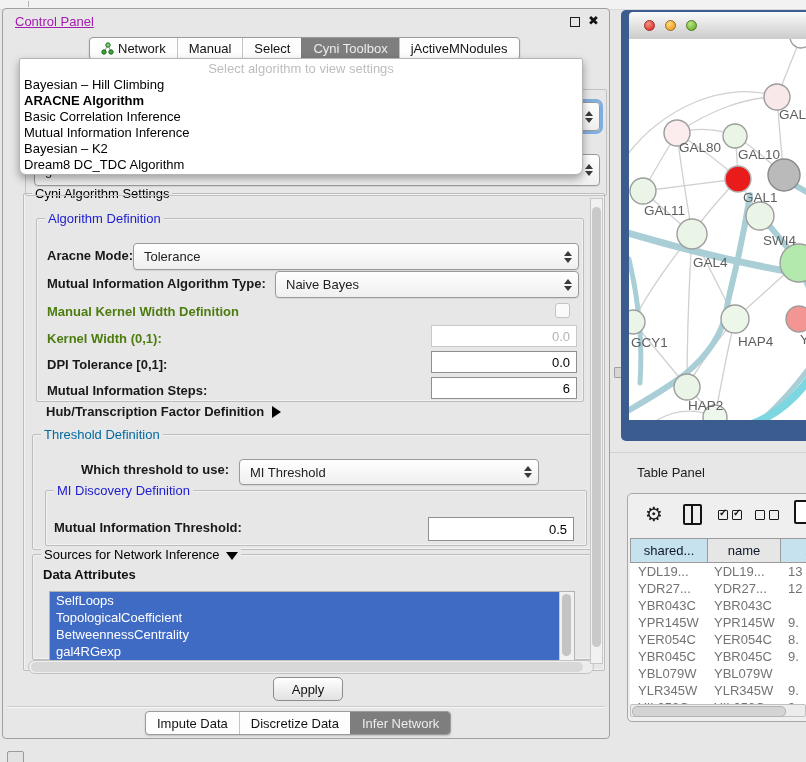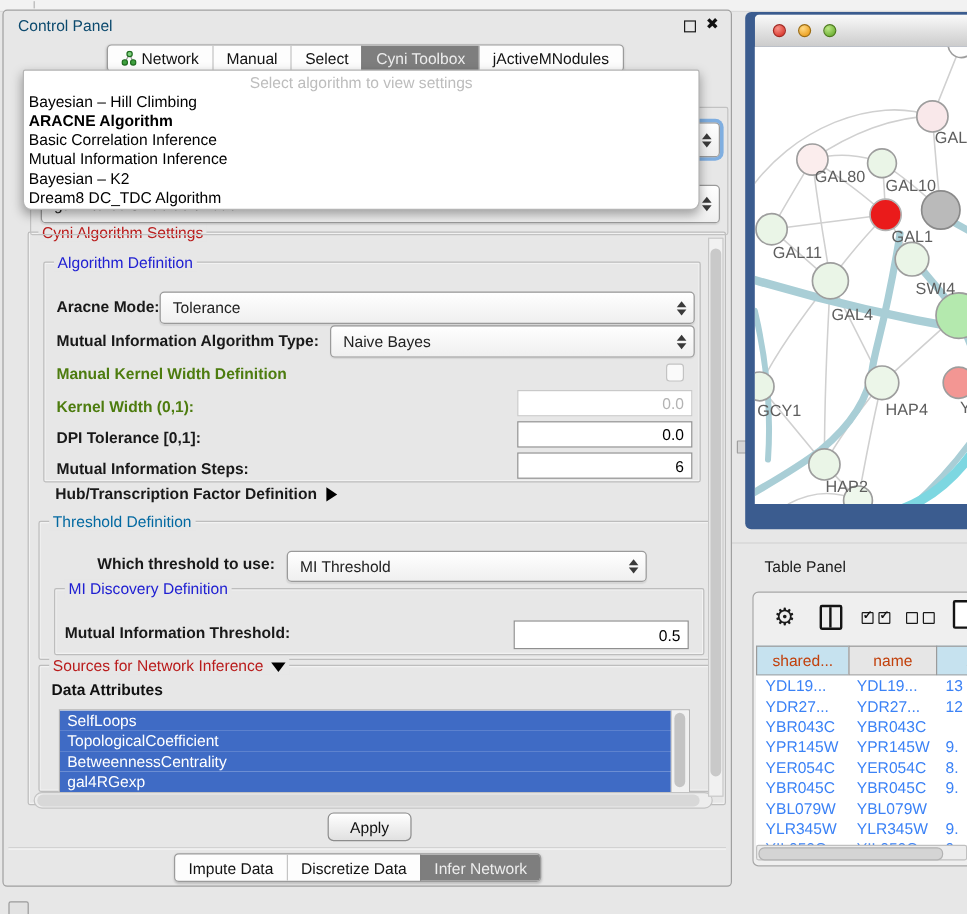--- a/index.html
+++ b/index.html
@@ -5,21 +5,21 @@
   html,body{margin:0;padding:0;background:#e7e7e7;}
   #root{position:relative;width:806px;height:762px;background:#e7e7e7;overflow:hidden;
         font-family:"Liberation Sans",sans-serif;font-size:13px;color:#111;}
   
   .top-strip{position:absolute;left:0;top:0;width:806px;height:9px;background:#f2f2f2;border-bottom:1px solid #dadada;}
   .top-tick{position:absolute;left:28px;top:1px;width:1px;height:6px;background:#b5b5b5;}
 
   
   .control-panel{position:absolute;left:2px;top:8px;width:606px;height:729px;background:#e7e7e7;
                  border:1px solid #a0a0a0;border-radius:4px;}
-  .cp-title{position:absolute;left:12px;top:5px;font-size:13px;color:#0c4a6e;}
+  .cp-title{position:absolute;left:12px;top:5px;font-size:13px;color:#a21caf;text-decoration:underline;}
   .float-icon{position:absolute;right:29px;top:8px;width:8px;height:8px;border:1.6px solid #1c1c1c;background:transparent;}
   .close-icon{position:absolute;right:10px;top:4px;font-family:"DejaVu Sans",sans-serif;font-weight:bold;font-size:13px;color:#111;}
 
   .tabbar{position:absolute;display:flex;border:1px solid #9b9b9b;border-radius:4px;background:#fdfdfd;
           overflow:hidden;box-shadow:0 1px 2px rgba(0,0,0,0.18);}
   .cp-tabbar{left:86px;top:28px;height:21px;}
   .bottom-tabbar{left:142px;top:702px;height:22px;}
   .tab{padding:0 11px;display:flex;align-items:center;gap:4px;font-size:13px;color:#131313;border-left:1px solid #c4c4c4;white-space:nowrap;}
   .tab:first-child{border-left:none;}
   .tab.selected{background:#7e7e7e;color:#ededed;border-left-color:#7e7e7e;}
@@ -38,21 +38,21 @@
   .focus-combo{position:absolute;left:8px;right:6px;top:12px;height:27px;box-shadow:0 0 0 3px #7faee0;}
   .gal-combo{position:absolute;left:8px;right:6px;top:64px;height:30px;}
   .combo-val{position:absolute;left:10px;top:0;bottom:0;display:flex;align-items:center;font-size:13px;color:#222;white-space:nowrap;}
   .combo-arrows{position:absolute;right:6px;top:50%;transform:translateY(-50%);display:flex;flex-direction:column;gap:2px;}
   .tri-up{width:0;height:0;border-left:4px solid transparent;border-right:4px solid transparent;border-bottom:5px solid #3a3a3a;}
   .tri-dn{width:0;height:0;border-left:4px solid transparent;border-right:4px solid transparent;border-top:5px solid #3a3a3a;}
 
   
   .groupbox{position:absolute;border:1px solid #bdbdbd;border-radius:2px;box-shadow:inset 0 0 0 1px #f2f2f2;}
   .group-label{position:absolute;top:-8px;left:8px;background:#e7e7e7;padding:0 3px;font-size:13px;white-space:nowrap;}
-  .lbl-black{color:#b91c1c;}
+  .lbl-black{color:#000000;}
   .lbl-blue{color:#2020d2;}
   .lbl-green{color:#0369a1;}
 
   .cyni-group{left:20px;top:184px;width:580px;height:476px;}
   .algo-def{left:12px;top:24px;width:546px;height:182px;}
   .thr-group{left:8px;top:240px;width:562px;height:114px;}
   .mi-def{left:12px;top:55px;width:540px;height:54px;}
   .src-group{left:8px;top:360px;width:562px;height:104px;}
 
   .flabel{position:absolute;font-weight:bold;font-size:13px;color:#191919;white-space:nowrap;line-height:15px;}
@@ -105,25 +105,25 @@
   .gear-icon{position:absolute;left:17px;top:7px;font-family:"DejaVu Sans",sans-serif;font-size:20px;color:#1a1a1a;line-height:26px;}
   .cols-icon{position:absolute;left:55px;top:10px;width:15px;height:17px;border:2px solid #141414;border-radius:2px;}
   .cols-icon::after{content:"";position:absolute;left:6px;top:0;bottom:0;width:2px;background:#141414;}
   .cb-group{position:absolute;top:16px;display:flex;gap:4px;}
   .cb{width:8px;height:8px;border:1.6px solid #191919;border-radius:1px;position:relative;}
   .cb.checked::after{content:"\2713";position:absolute;left:0px;top:-4px;font-size:10px;font-weight:bold;color:#111;}
   .doc-icon{position:absolute;left:166px;top:6px;width:14px;height:20px;border:2px solid #141414;border-radius:2px;background:#fff;}
 
   .tp-header{position:absolute;left:2px;top:44px;display:flex;height:25px;}
   .tp-th{box-sizing:border-box;border:1px solid #9b9b9b;margin-left:-1px;display:flex;align-items:center;justify-content:center;
-         font-size:13px;color:#c2410c;overflow:hidden;white-space:nowrap;}
+         font-size:13px;color:#0f172a;overflow:hidden;white-space:nowrap;}
   .tp-th:first-child{margin-left:0;}
   .tp-body{position:absolute;left:2px;top:69px;width:212px;background:#fff;}
   .tp-tr{display:flex;height:17px;line-height:17px;}
-  .tp-td{box-sizing:border-box;font-size:13px;color:#3b82f6;overflow:hidden;white-space:nowrap;}
+  .tp-td{box-sizing:border-box;font-size:13px;color:#737373;overflow:hidden;white-space:nowrap;}
   .tp-hscroll{position:absolute;left:2px;top:210px;width:176px;height:13px;background:#ececec;border:1px solid #c0c0c0;
               box-sizing:border-box;border-radius:2px;}
   .tp-hthumb{position:absolute;left:1px;top:1px;width:152px;height:9px;background:#d4d4d4;border:1px solid #b2b2b2;border-radius:5px;}
 </style>
 </head>
 <body>
 
 <div id="root">
   <div class="top-strip">
       <div class="top-tick"></div>

